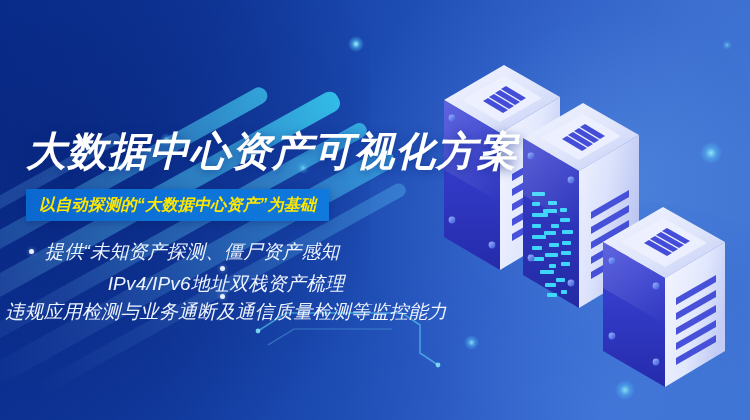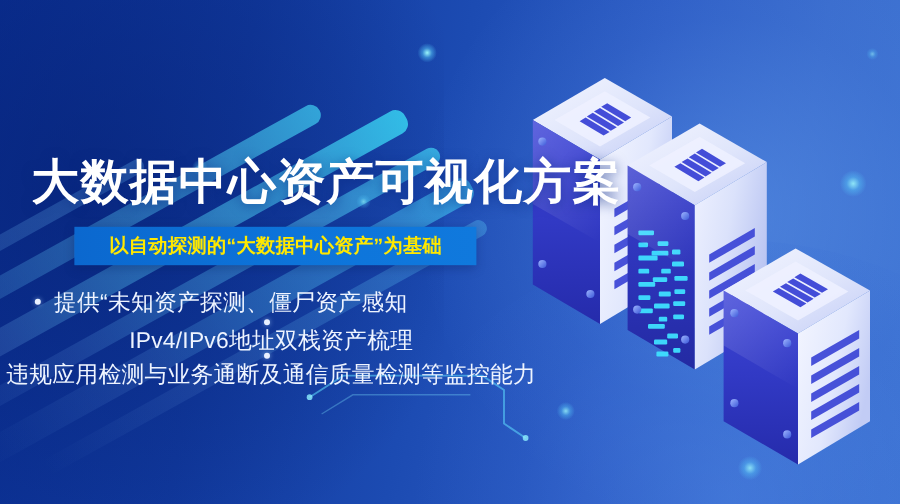--- a/index.html
+++ b/index.html
@@ -113,43 +113,43 @@
     height: 340px;
   }
 
   
   .content {
     position: absolute;
     left: 0;
     top: 0;
     width: 440px;
     height: 420px;
+    font-style: italic;
   }
   .title {
     position: absolute;
     left: 26px;
     top: 124px;
     font-size: 40px;
     font-weight: bold;
     color: #ffffff;
     letter-spacing: 1px;
     white-space: nowrap;
     text-shadow: 0 2px 10px rgba(10,40,130,0.6);
   }
   .subtitle-bar {
     position: absolute;
     left: 26px;
     top: 189px;
     height: 32px;
-    padding: 0 29px;
+    padding: 0 13px;
     display: flex;
     align-items: center;
     background: linear-gradient(90deg, #0b68cf 0%, #0d74da 55%, #1079dd 100%);
     box-shadow: 0 2px 8px rgba(6,28,96,0.35);
-    margin-left: 36px;
   }
   .subtitle-text {
     font-size: 16px;
     font-weight: bold;
     color: #ffe800;
     letter-spacing: .3px;
     white-space: nowrap;
   }
   .bullets {
     position: absolute;

